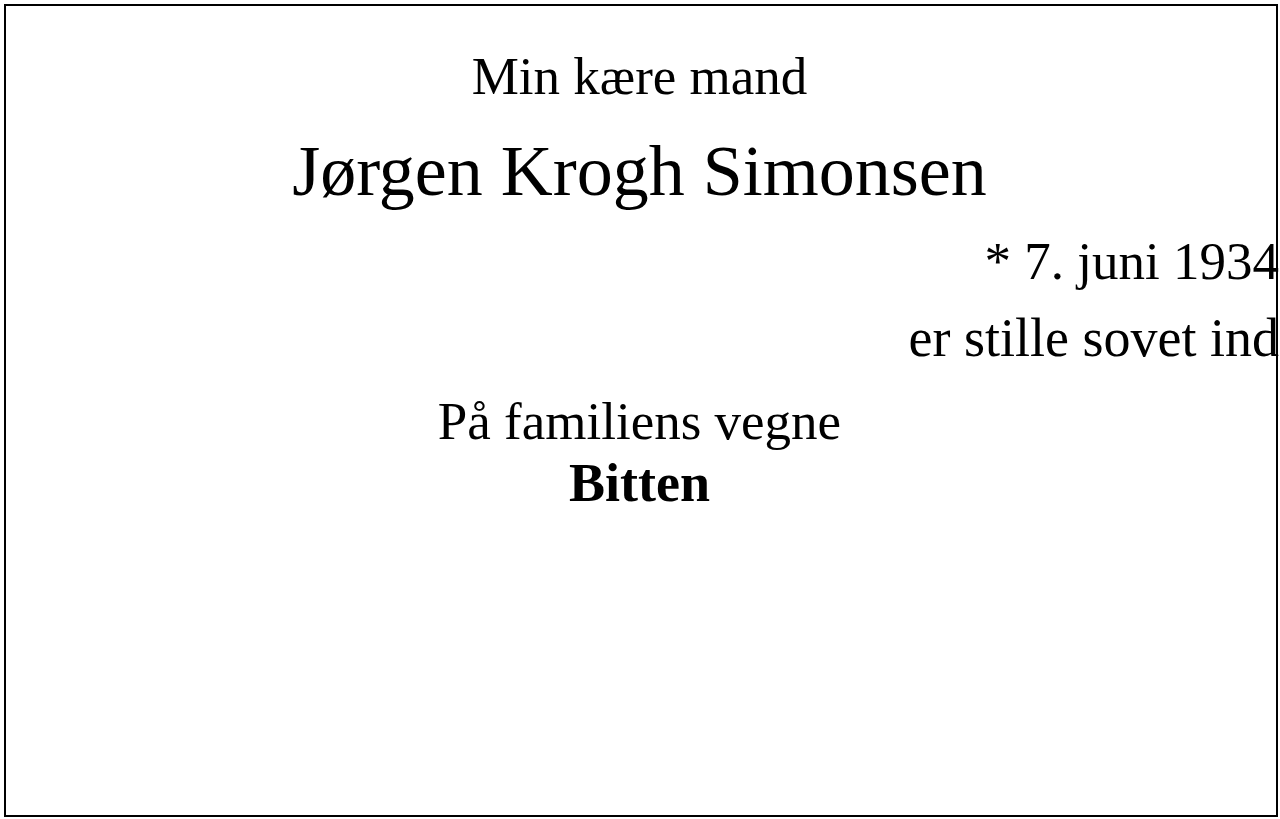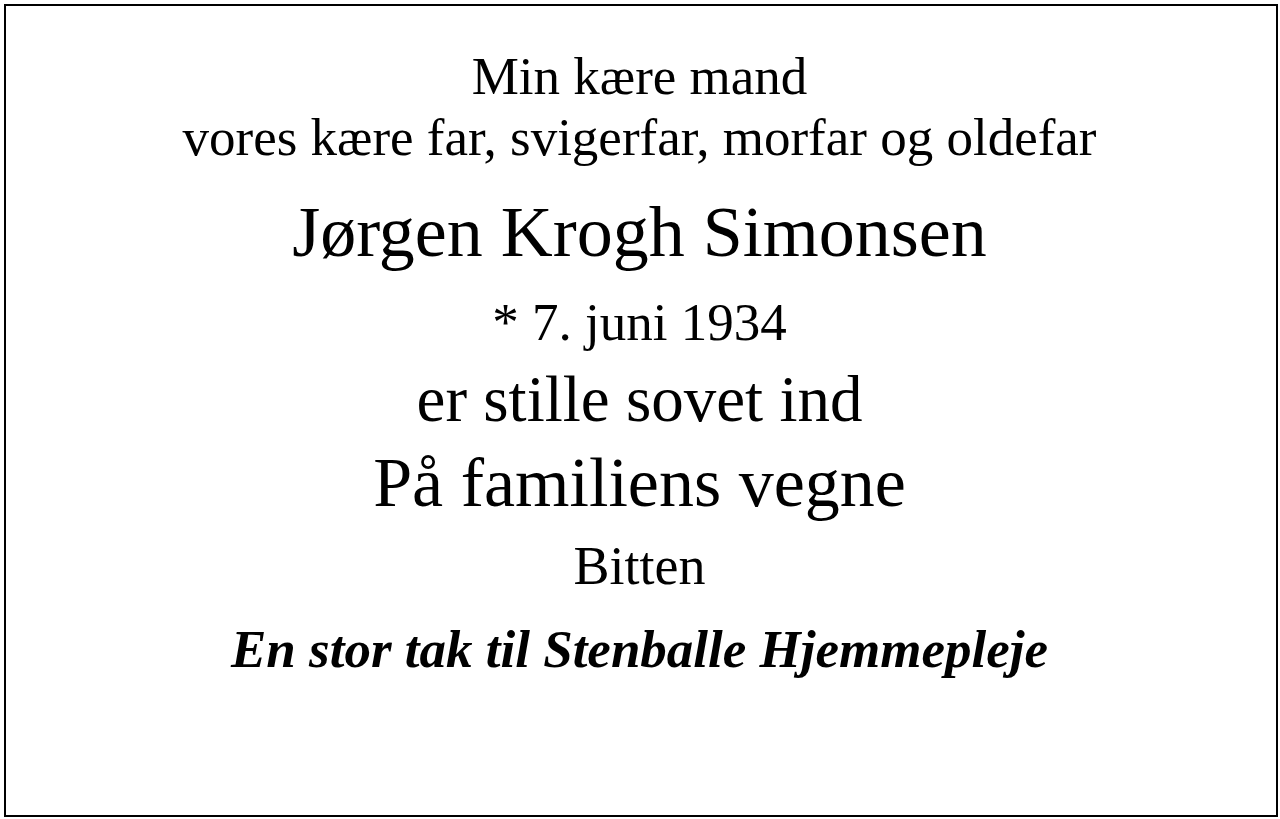--- a/index.html
+++ b/index.html
@@ -42,71 +42,69 @@
     line-height: 80px;
     font-weight: normal;
     margin-top: 24px;
     white-space: nowrap;
   }
   .dates-line {
     margin-top: 20px;
     font-size: 53px;
     line-height: 61px;
     display: flex;
-    justify-content: center;
+    justify-content: flex-end;
     column-gap: 54px;
     white-space: nowrap;
   }
   .message-line {
     margin-top: 16px;
-    font-size: 65px;
+    font-size: 54px;
     line-height: 61px;
     white-space: nowrap;
+    text-align: right;
   }
   .behalf-line {
     margin-top: 22px;
-    font-size: 70px;
+    font-size: 53px;
     line-height: 61px;
     white-space: nowrap;
   }
   .signature-line {
-    margin-top: 22px;
     font-size: 54px;
     line-height: 62px;
-    font-weight: normal;
+    font-weight: bold;
     white-space: nowrap;
   }
   .thanks-block {
     margin-top: 22px;
     font-size: 53px;
     line-height: 61px;
     font-style: italic;
     font-weight: bold;
   }
   .thanks-line {
     white-space: nowrap;
   }
 </style>
 </head>
 <body style="color: rgb(0, 0, 0); background: rgb(255, 255, 255);">
 
 <div class="frame" style="border-color: rgb(0, 0, 0);"></div>
 
 <div class="content">
   <div class="intro-line">Min kære mand</div>
-  <div class="intro-line">vores kære far, svigerfar, morfar og oldefar</div>
 
   <div class="deceased-name">Jørgen Krogh Simonsen</div>
 
   <div class="dates-line">
     <span>* 7. juni 1934</span>
   </div>
 
   <div class="message-line">er stille sovet ind</div>
 
   <div class="behalf-line">På familiens vegne</div>
 
   <div class="signature-line">Bitten</div>
 
   <div class="thanks-block">
-    <div class="thanks-line">En stor tak til Stenballe Hjemmepleje</div>
   </div>
 </div>
 
 </body></html>

